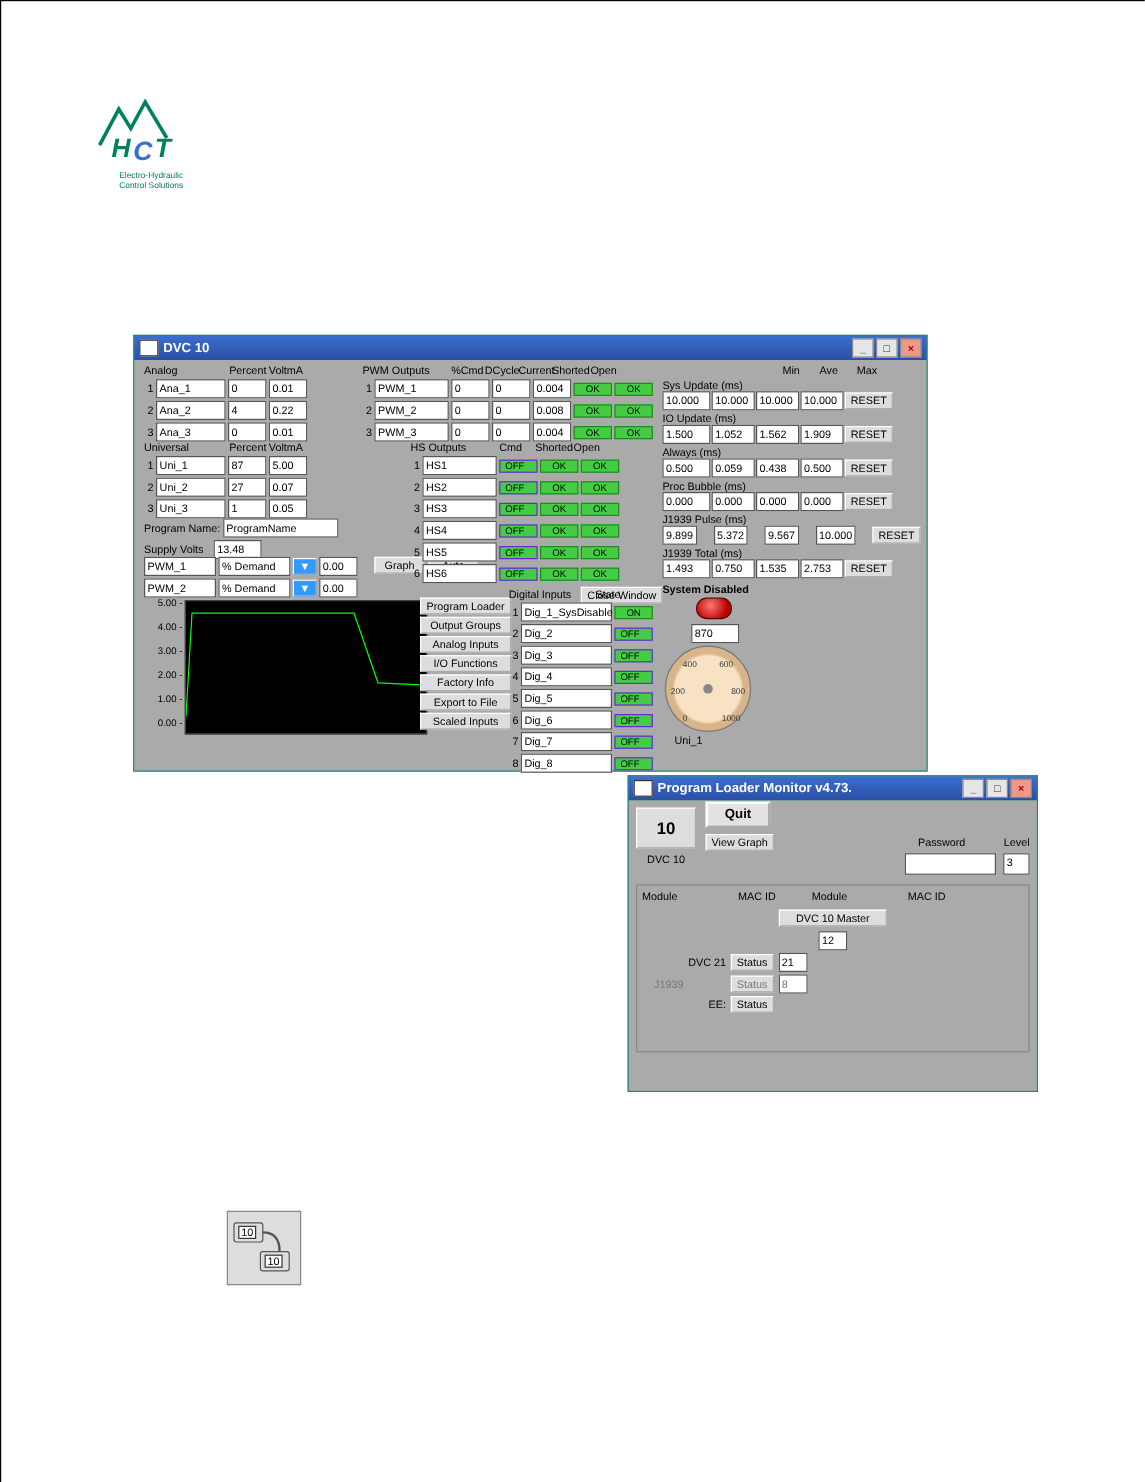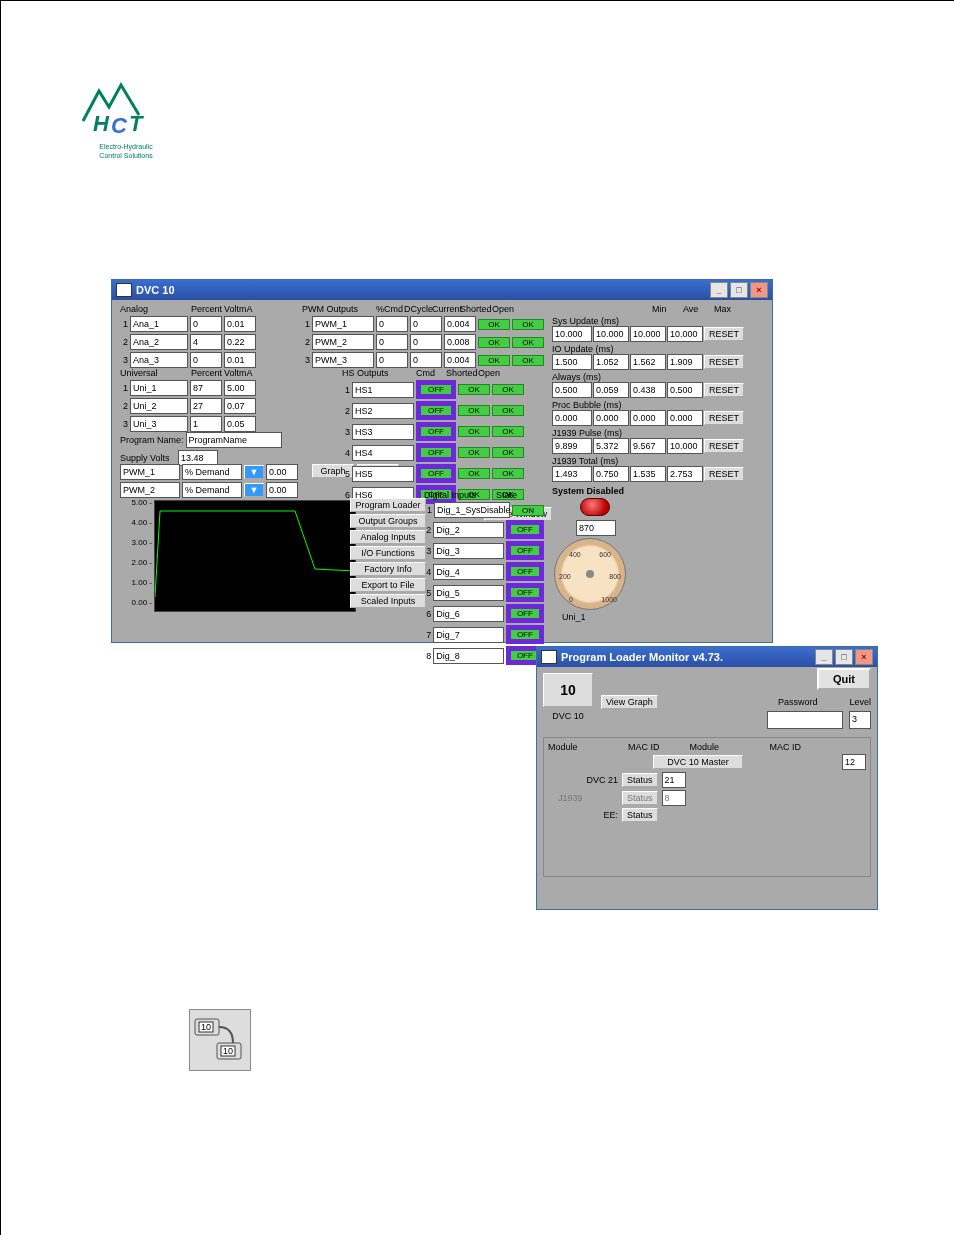--- a/index.html
+++ b/index.html
@@ -13,21 +13,21 @@
   .titlebar{height:20px;background:linear-gradient(#3a6ecf,#2a4fa5);color:#fff;font-weight:bold;display:flex;align-items:center;padding:0 4px;font-size:11px}
   .titlebar .spacer{flex:1}
   .winbtn{width:16px;height:14px;background:#e6e6e6;border:1px solid #888;margin-left:2px;display:inline-flex;align-items:center;justify-content:center;font-size:9px;color:#333}
   .winbtn.close{background:#e98;color:#a00}
   .body{background:#aaa;padding:6px;position:relative}
   
   .lbl{font-size:9px}
   .val{background:#fff;border:1px solid #555;padding:1px 2px;font-size:9px;height:12px;line-height:12px;display:inline-block}
   .btn{background:#ddd;border:1px outset #fff;padding:1px 4px;font-size:9px;display:inline-block;text-align:center}
   .ok{background:#4c4;border:1px solid #282;color:#000;font-size:8px;padding:0 4px;display:inline-block;width:22px;text-align:center}
-  .off{background:#4c4;border:5px solid #6d28d9;color:#000;font-size:8px;padding:0 4px;display:inline-block;width:22px;text-align:center}
+  .off{background:#4c4;border:1px solid #6d28d9;color:#000;font-size:8px;padding:0 4px;display:inline-block;width:22px;}
   .on{background:#4c4;border:1px solid #282;color:#000;font-size:8px;padding:0 4px;display:inline-block;width:22px;text-align:center}
   .hdr{font-size:9px;font-weight:normal}
   
   .dvc .body{height:600px}
   .row{display:flex;align-items:center;gap:2px;margin-bottom:2px}
   .num{width:8px;font-size:9px;text-align:right}
   .name{width:52px}
   .tiny{width:26px}
   .col{position:absolute}
   
@@ -365,21 +365,21 @@
        <div class="row" style="gap:1px">
          <span class="val" style="width:34px">0.000</span>
          <span class="val" style="width:30px">0.000</span>
          <span class="val" style="width:30px">0.000</span>
          <span class="val" style="width:30px">0.000</span>
          <span class="btn">RESET</span>
        </div>
      </div>
             <div>
        <div class="lbl">J1939 Pulse (ms)</div>
-       <div class="row" style="gap:1px">
+       <div class="row" style="gap:14px">
          <span class="val" style="width:34px">9.899</span>
          <span class="val" style="width:30px">5.372</span>
          <span class="val" style="width:30px">9.567</span>
          <span class="val" style="width:30px">10.000</span>
          <span class="btn">RESET</span>
        </div>
      </div>
             <div>
        <div class="lbl">J1939 Total (ms)</div>
        <div class="row" style="gap:1px">
@@ -402,37 +402,37 @@
           <span class="tick" style="left:14px;bottom:6px">0</span>
           <span class="tick" style="right:8px;bottom:6px">1000</span>
           <div style="position:absolute;left:31px;top:31px;width:8px;height:8px;background:#888;border-radius:50%"></div>
         </div>
         <div class="lbl" style="margin-left:10px;margin-top:2px">Uni_1</div>
       </div>
 
     </div>
   </div>
 
-  <div class="win loader" style="left:535px;top:645px;width:340px;">
+  <div class="win loader" style="left:522px;top:645px;width:340px;">
     <div class="titlebar">
       <span style="width:14px;height:12px;background:#fff;border:1px solid #333;margin-right:4px"></span>
       <span>Program Loader Monitor v4.73.</span>
       <span class="spacer"></span>
       <span class="winbtn">_</span>
       <span class="winbtn">□</span>
       <span class="winbtn close">×</span>
     </div>
     <div class="body">
       <div style="display:flex;align-items:flex-start;gap:8px">
         <div style="text-align:center">
           <div class="btn" style="width:40px;height:30px;display:flex;align-items:center;justify-content:center;font-size:14px;font-weight:bold">10</div>
           <div class="lbl" style="margin-top:4px">DVC 10</div>
         </div>
         <div style="flex:1">
-          <div style="text-align:right">
+          <div style="text-align:left">
             <span class="thick-btn">Quit</span>
           </div>
           <div style="display:flex;align-items:center;gap:6px;margin-top:10px">
             <span class="btn">View Graph</span>
             <span style="flex:1"></span>
             <span class="lbl">Password</span>
             <span style="width:20px"></span>
             <span class="lbl">Level</span>
           </div>
           <div style="display:flex;align-items:center;gap:6px;justify-content:flex-end;margin-top:2px">
@@ -443,21 +443,21 @@
       </div>
 
       <div class="panel" style="margin-top:8px;height:130px">
         <div class="row" style="gap:30px">
           <span class="hdr" style="width:50px">Module</span>
           <span class="hdr">MAC ID</span>
           <span class="hdr" style="width:50px">Module</span>
           <span class="hdr">MAC ID</span>
         </div>
         <div id="loader-rows">
-            <div class="row" style="gap:4px;justify-content:space-between;">
+            <div class="row" style="gap:4px;justify-content:space-between;flex-direction:column;">
        <span style="width:6px"></span>
        <span class="btn" style="width:80px">DVC 10 Master</span>
        <span class="val" style="width:18px">12</span>
      </div>
             <div class="row" style="gap:4px;justify-content:flex-start;">
        <span style="width:6px"></span>
        <span class="lbl" style="width:60px;text-align:right">DVC 21</span>
                   <span class="btn">Status</span>
        <span class="val" style="width:18px">21</span>
      </div>

